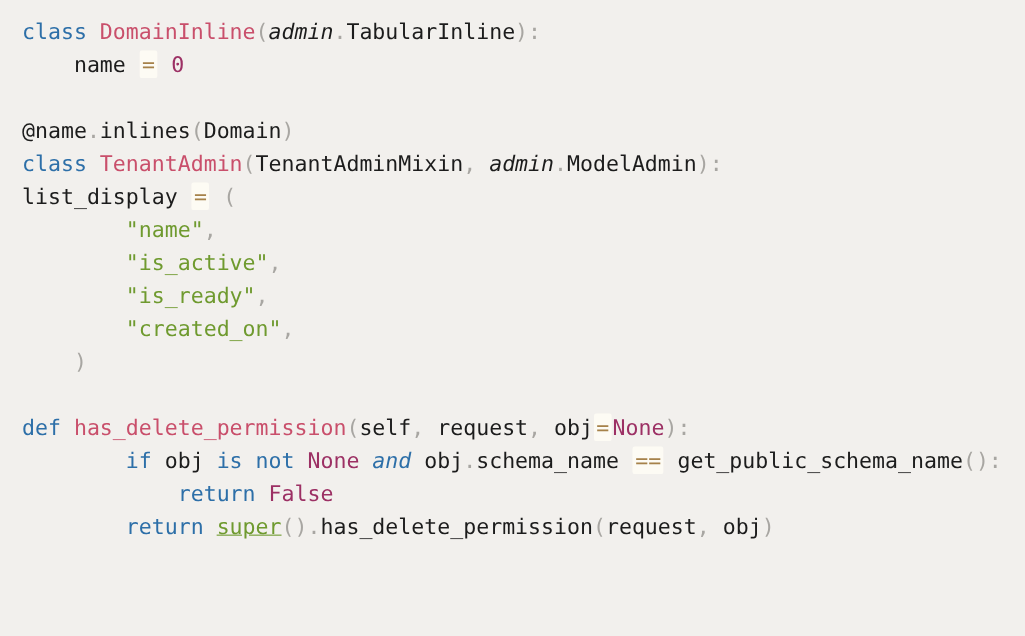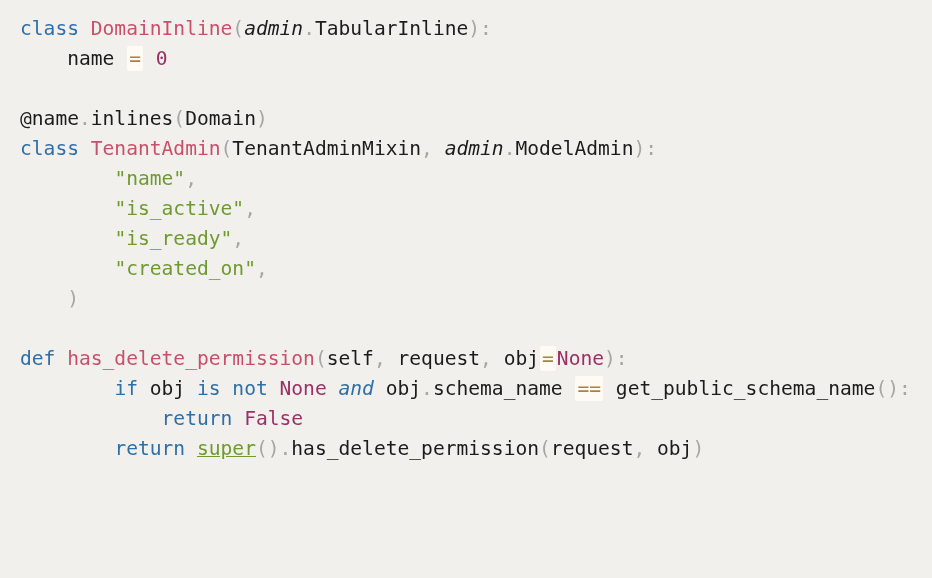--- a/index.html
+++ b/index.html
@@ -56,20 +56,21 @@
 </style>
 </head>
 <body>
 
 <div class="code-block" id="code-block">
     <div class="code-line"><span class="tok tok-kw">class</span><span class="tok tok-txt"> </span><span class="tok tok-name">DomainInline</span><span class="tok tok-punc">(</span><span class="tok tok-txt italic">admin</span><span class="tok tok-punc">.</span><span class="tok tok-txt">TabularInline</span><span class="tok tok-punc">):</span></div>
     <div class="code-line"><span class="tok tok-txt">    name </span><span class="tok tok-op">=</span><span class="tok tok-txt"> </span><span class="tok tok-const">0</span></div>
     <div class="code-line">&nbsp;</div>
     <div class="code-line"><span class="tok tok-txt">@name</span><span class="tok tok-punc">.</span><span class="tok tok-txt">inlines</span><span class="tok tok-punc">(</span><span class="tok tok-txt">Domain</span><span class="tok tok-punc">)</span></div>
     <div class="code-line"><span class="tok tok-kw">class</span><span class="tok tok-txt"> </span><span class="tok tok-name">TenantAdmin</span><span class="tok tok-punc">(</span><span class="tok tok-txt">TenantAdminMixin</span><span class="tok tok-punc">,</span><span class="tok tok-txt"> </span><span class="tok tok-txt italic">admin</span><span class="tok tok-punc">.</span><span class="tok tok-txt">ModelAdmin</span><span class="tok tok-punc">):</span></div>
+    <div class="code-line"><span class="tok tok-txt">list_display </span><span class="tok tok-op">=</span><span class="tok tok-txt"> </span><span class="tok tok-punc">(</span></div>
     <div class="code-line"><span class="tok tok-txt">        </span><span class="tok tok-str">"name"</span><span class="tok tok-punc">,</span></div>
     <div class="code-line"><span class="tok tok-txt">        </span><span class="tok tok-str">"is_active"</span><span class="tok tok-punc">,</span></div>
     <div class="code-line"><span class="tok tok-txt">        </span><span class="tok tok-str">"is_ready"</span><span class="tok tok-punc">,</span></div>
     <div class="code-line"><span class="tok tok-txt">        </span><span class="tok tok-str">"created_on"</span><span class="tok tok-punc">,</span></div>
     <div class="code-line"><span class="tok tok-txt">    </span><span class="tok tok-punc">)</span></div>
     <div class="code-line">&nbsp;</div>
     <div class="code-line"><span class="tok tok-kw">def</span><span class="tok tok-txt"> </span><span class="tok tok-name">has_delete_permission</span><span class="tok tok-punc">(</span><span class="tok tok-txt">self</span><span class="tok tok-punc">,</span><span class="tok tok-txt"> request</span><span class="tok tok-punc">,</span><span class="tok tok-txt"> obj</span><span class="tok tok-op">=</span><span class="tok tok-const">None</span><span class="tok tok-punc">):</span></div>
     <div class="code-line"><span class="tok tok-txt">        </span><span class="tok tok-kw">if</span><span class="tok tok-txt"> obj </span><span class="tok tok-kw">is</span><span class="tok tok-txt"> </span><span class="tok tok-kw">not</span><span class="tok tok-txt"> </span><span class="tok tok-const">None</span><span class="tok tok-txt"> </span><span class="tok tok-kw italic">and</span><span class="tok tok-txt"> obj</span><span class="tok tok-punc">.</span><span class="tok tok-txt">schema_name </span><span class="tok tok-op">==</span><span class="tok tok-txt"> get_public_schema_name</span><span class="tok tok-punc">():</span></div>
     <div class="code-line"><span class="tok tok-txt">            </span><span class="tok tok-kw">return</span><span class="tok tok-txt"> </span><span class="tok tok-const">False</span></div>
     <div class="code-line"><span class="tok tok-txt">        </span><span class="tok tok-kw">return</span><span class="tok tok-txt"> </span><span class="tok tok-fn">super</span><span class="tok tok-punc">().</span><span class="tok tok-txt">has_delete_permission</span><span class="tok tok-punc">(</span><span class="tok tok-txt">request</span><span class="tok tok-punc">,</span><span class="tok tok-txt"> obj</span><span class="tok tok-punc">)</span></div>

